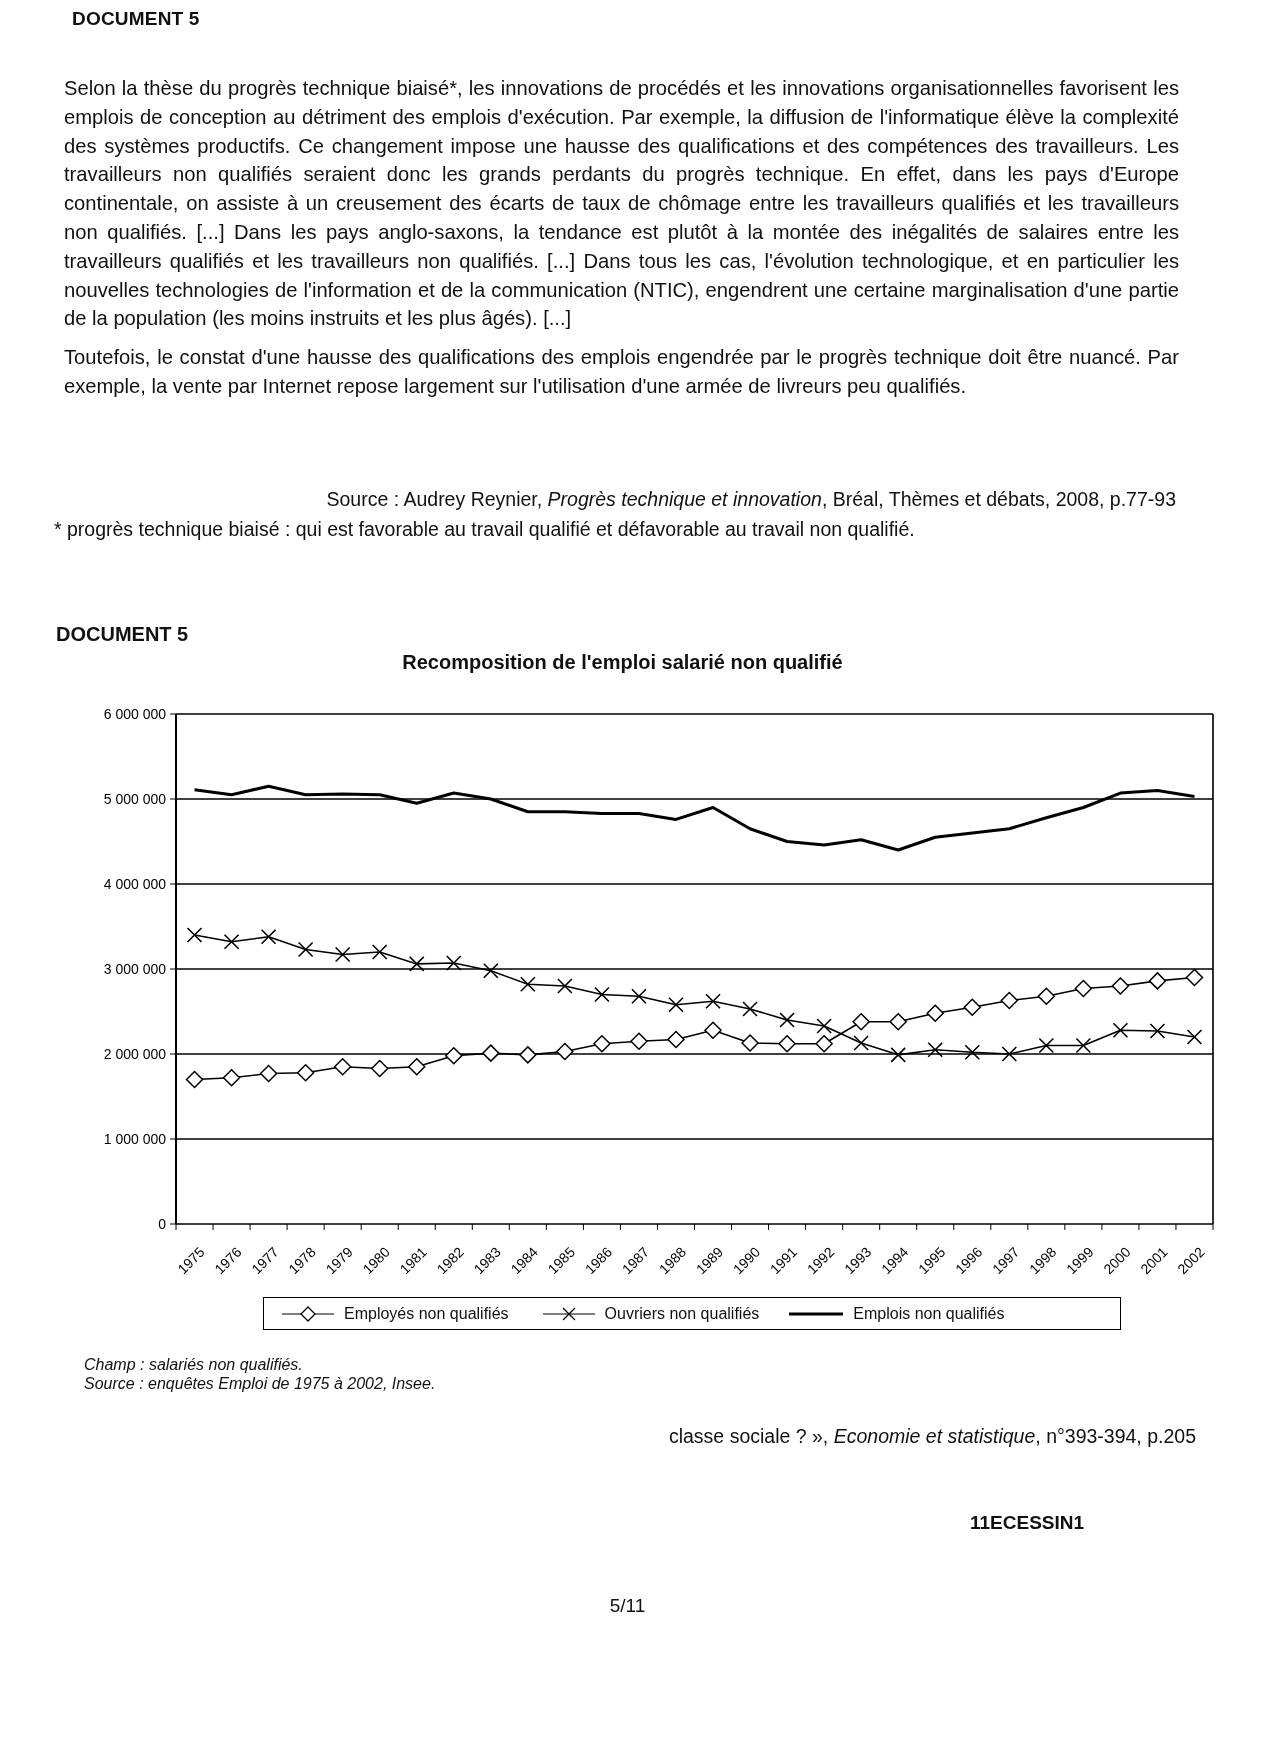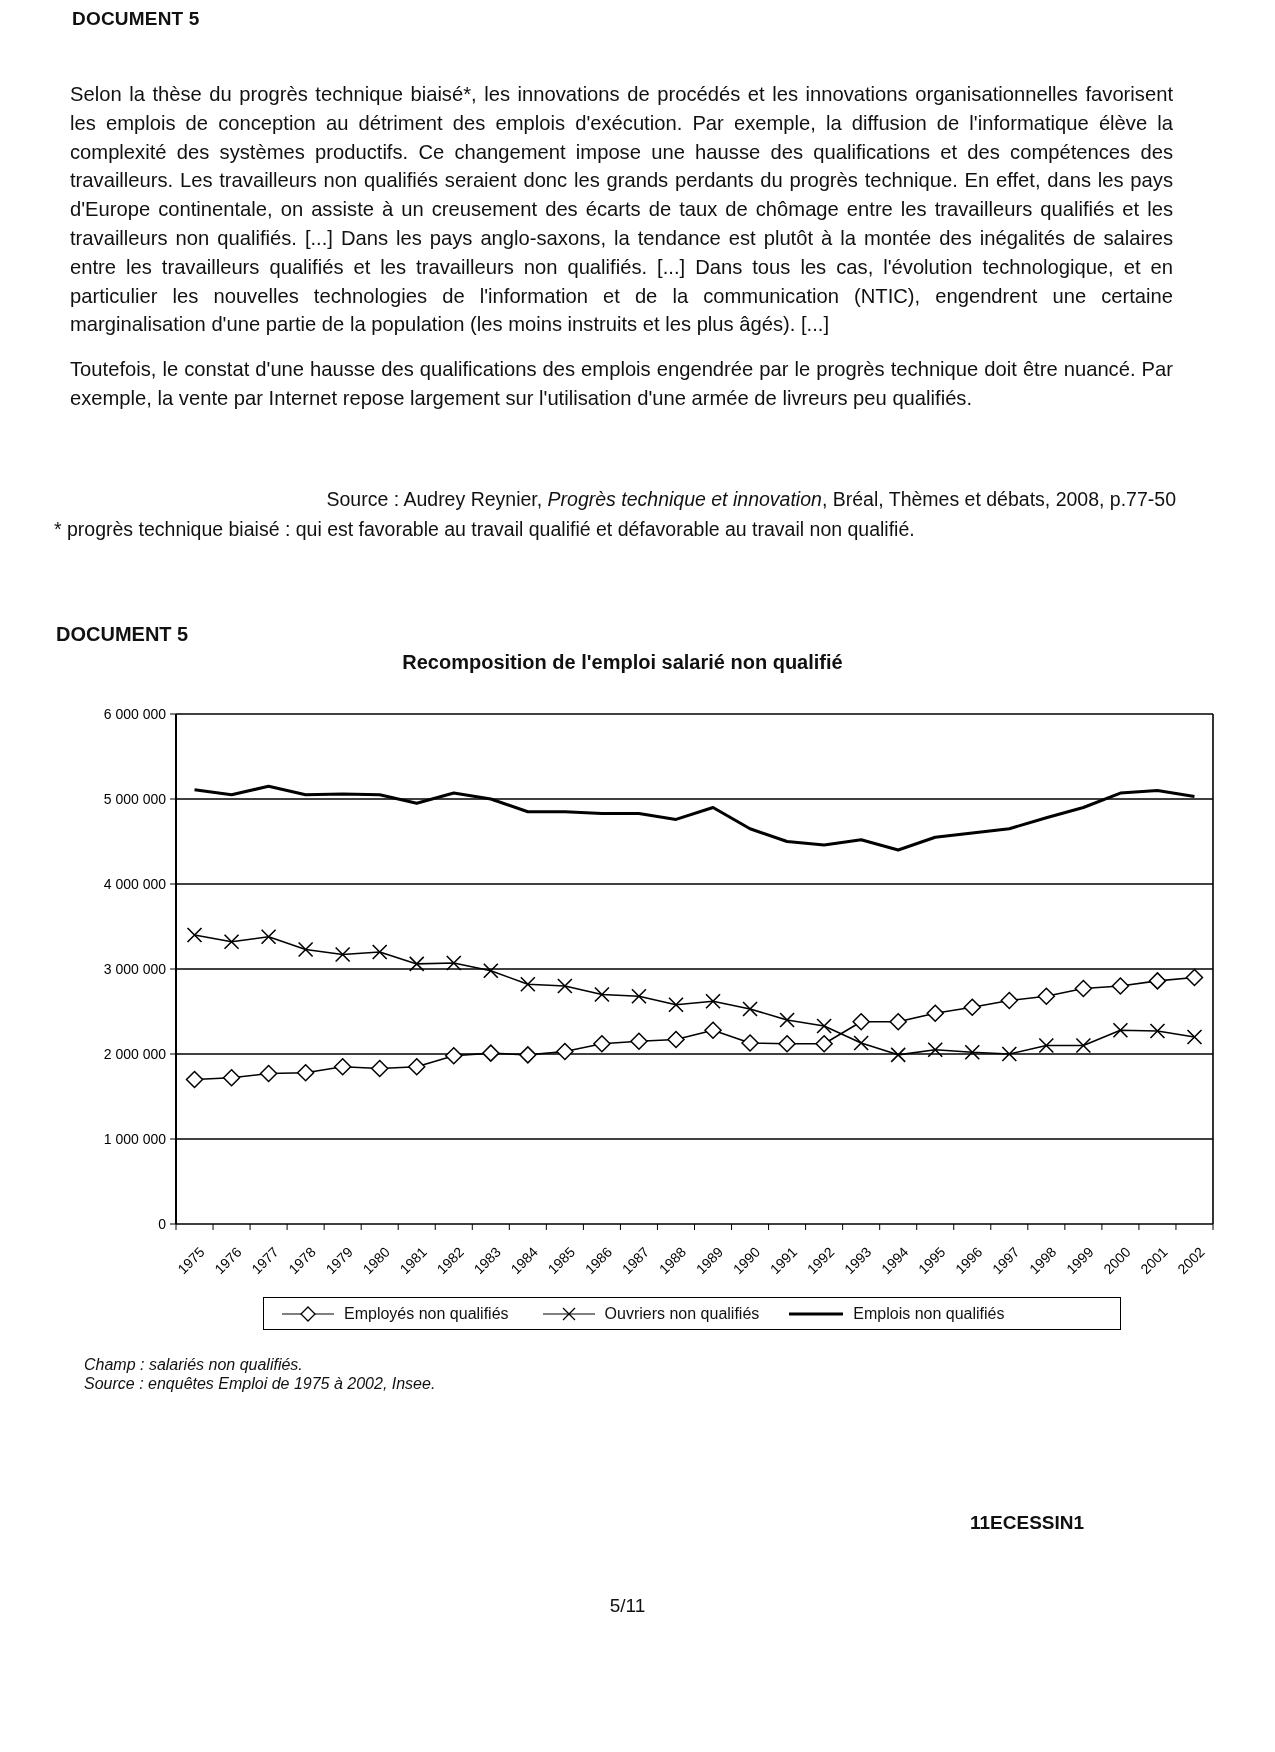--- a/index.html
+++ b/index.html
@@ -1,19 +1,19 @@
 <!DOCTYPE html>
 <html><head>
 <meta charset="utf-8">
 <style>
   html, body { margin:0; padding:0; background:#fff; }
   body { width:1275px; height:1752px; position:relative; font-family:"Liberation Sans", sans-serif; color:#111; overflow:hidden; }
   .doc-head { position:absolute; left:72px; top:8px; font-weight:bold; font-size:19px; letter-spacing:0.2px; }
   .para { position:absolute; left:54px; top:64px; width:1135px; font-size:20.2px; line-height:28.8px; text-align:justify; }
-  .para p { margin:16px; }
+  .para p { margin:10px; }
   .src1 { position:absolute; left:54px; top:488px; width:1122px; text-align:right; font-size:19.5px; }
   .note1 { position:absolute; left:54px; top:518px; font-size:19.5px; }
   .doc6 { position:absolute; left:56px; top:623px; font-weight:bold; font-size:20px; }
   .ctitle { position:absolute; left:0; width:1245px; top:651px; text-align:center; font-weight:bold; font-size:20px; }
   #chart { position:absolute; left:0; top:690px; }
   .legend { position:absolute; left:263px; top:1297px; width:858px; height:33px; border:1.5px solid #000; display:flex; align-items:center; font-size:16px; box-sizing:border-box; }
   .leg-item { display:flex; align-items:center; margin-left:18px; }
   .leg-item svg { margin-right:10px; }
   .note2 { position:absolute; left:84px; top:1355px; font-style:italic; font-size:16px; line-height:19px; }
   .src2 { position:absolute; left:84px; top:1423px; width:1112px; text-align:right; font-size:19.5px; line-height:26px; }
@@ -22,21 +22,21 @@
   i.it { font-style:italic; }
 </style>
 </head>
 <body>
 
 <div class="doc-head">DOCUMENT 5</div>
 <div class="para">
   <p>Selon la thèse du progrès technique biaisé*, les innovations de procédés et les innovations organisationnelles favorisent les emplois de conception au détriment des emplois d'exécution. Par exemple, la diffusion de l'informatique élève la complexité des systèmes productifs. Ce changement impose une hausse des qualifications et des compétences des travailleurs. Les travailleurs non qualifiés seraient donc les grands perdants du progrès technique. En effet, dans les pays d'Europe continentale, on assiste à un creusement des écarts de taux de chômage entre les travailleurs qualifiés et les travailleurs non qualifiés. [...] Dans les pays anglo-saxons, la tendance est plutôt à la montée des inégalités de salaires entre les travailleurs qualifiés et les travailleurs non qualifiés. [...] Dans tous les cas, l'évolution technologique, et en particulier les nouvelles technologies de l'information et de la communication (NTIC), engendrent une certaine marginalisation d'une partie de la population (les moins instruits et les plus âgés). [...]</p>
   <p>Toutefois, le constat d'une hausse des qualifications des emplois engendrée par le progrès technique doit être nuancé. Par exemple, la vente par Internet repose largement sur l'utilisation d'une armée de livreurs peu qualifiés.</p>
 </div>
-<div class="src1"><span>Source : Audrey Reynier, </span><i class="it">Progrès technique et innovation</i><span>, Bréal, Thèmes et débats, 2008, p.77-50</span></div>
+<div class="src1"><span>Source : Audrey Reynier, </span><i class="it">Progrès technique et innovation</i><span>, Bréal, Thèmes et débats, 2008, p.77-93</span></div>
 <div class="note1">* progrès technique biaisé : qui est favorable au travail qualifié et défavorable au travail non qualifié.</div>
 
 <div class="doc6">DOCUMENT 5</div>
 <div class="ctitle">Recomposition de l'emploi salarié non qualifié</div>
 
 <svg id="chart" width="1275" height="600" xmlns="http://www.w3.org/2000/svg">
     <line x1="176" y1="534" x2="1213" y2="534" stroke="#000" stroke-width="1.6"></line>
     <line x1="170" y1="534" x2="176" y2="534" stroke="#000" stroke-width="1"></line>
     <text x="166" y="539" text-anchor="end" font-size="14" font-family="Liberation Sans, sans-serif">0</text>
     <line x1="176" y1="449" x2="1213" y2="449" stroke="#000" stroke-width="1.3"></line>
@@ -199,16 +199,17 @@
     <span>Emplois non qualifiés</span>
   </div>
 </div>
 
 <div class="note2">
   <div>Champ : salariés non qualifiés.</div>
   <div>Source : enquêtes Emploi de 1975 à 2002, Insee.</div>
 </div>
 
 <div class="src2">
+  <div><span>classe sociale ? », </span><i class="it">Economie et statistique</i><span>, n°393-394, p.205</span></div>
 </div>
 
 <div class="code">11ECESSIN1</div>
 <div class="page">5/11</div>
 
 </body></html>

